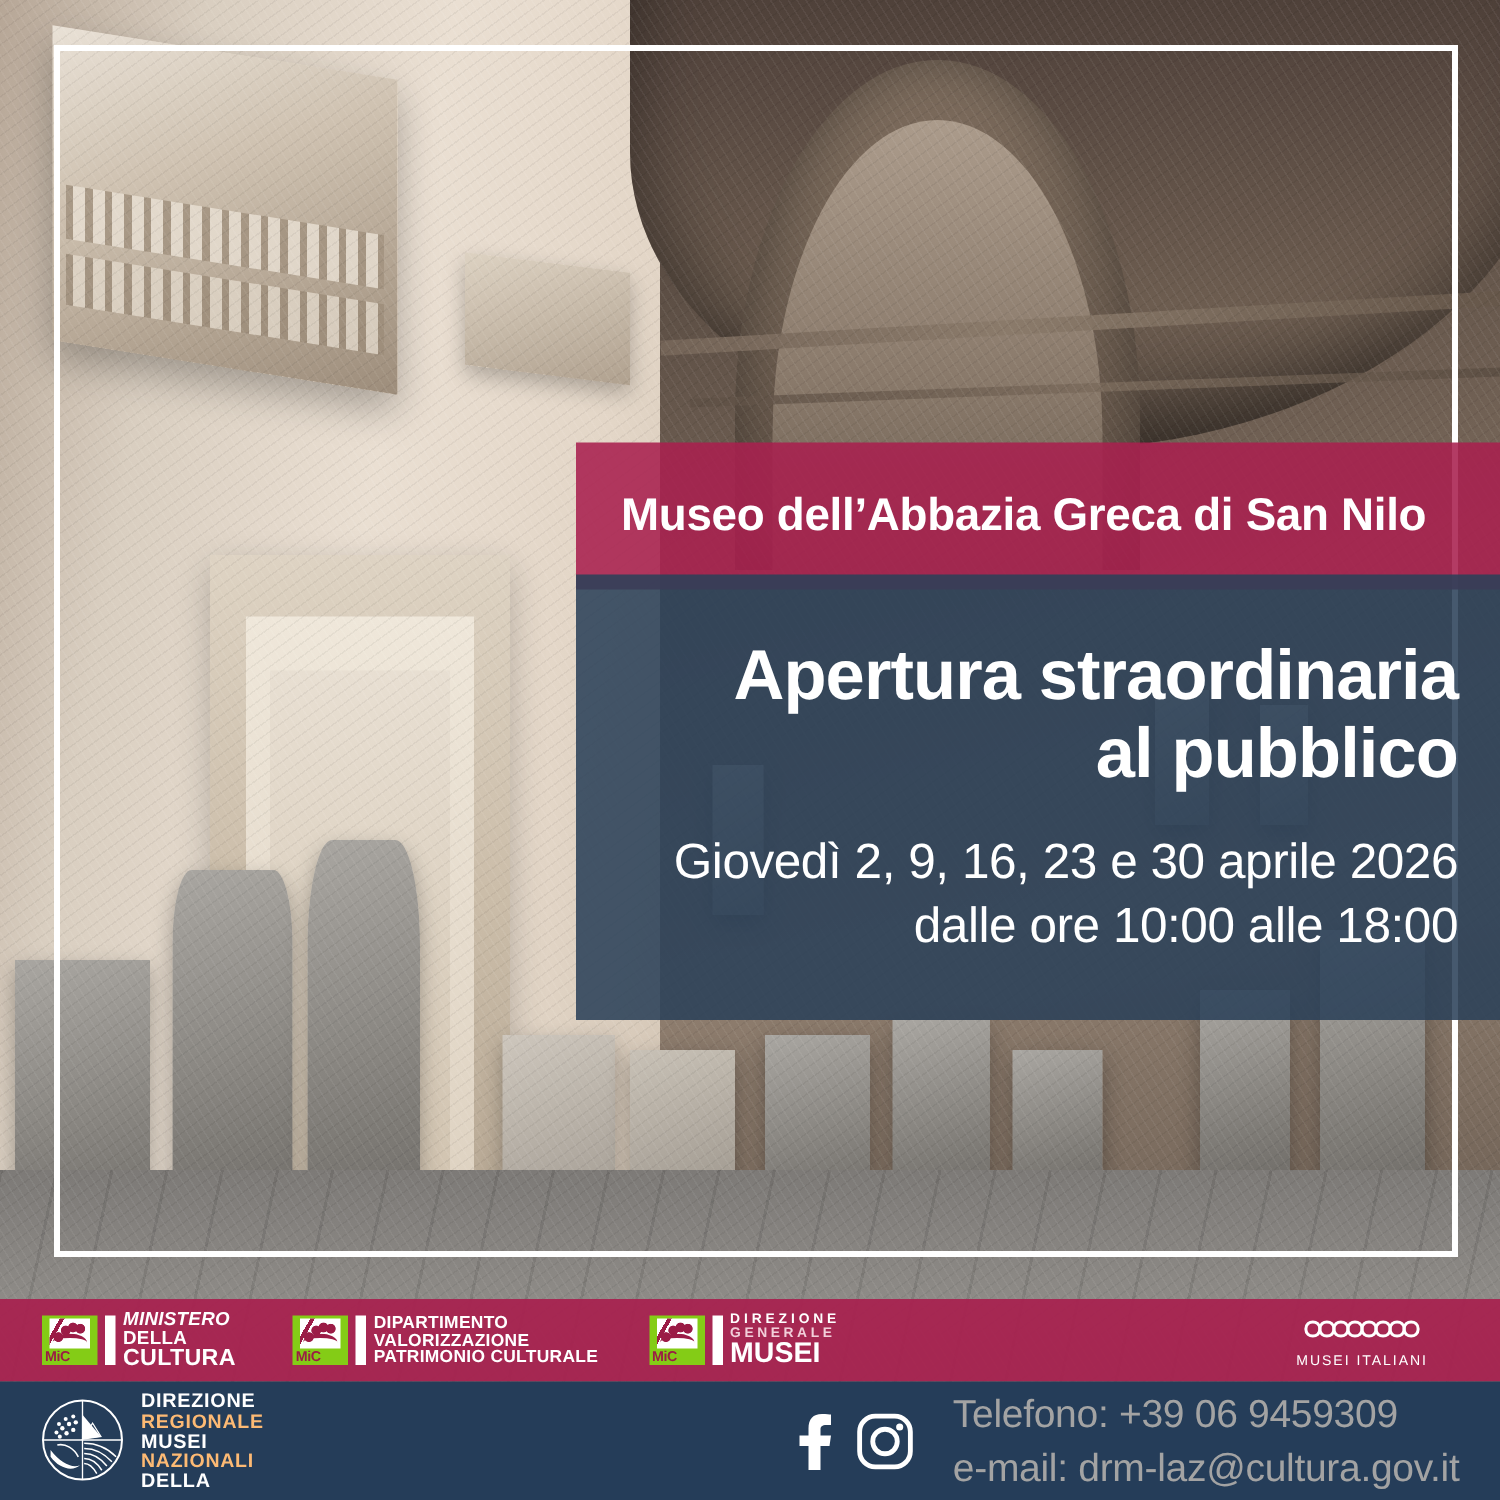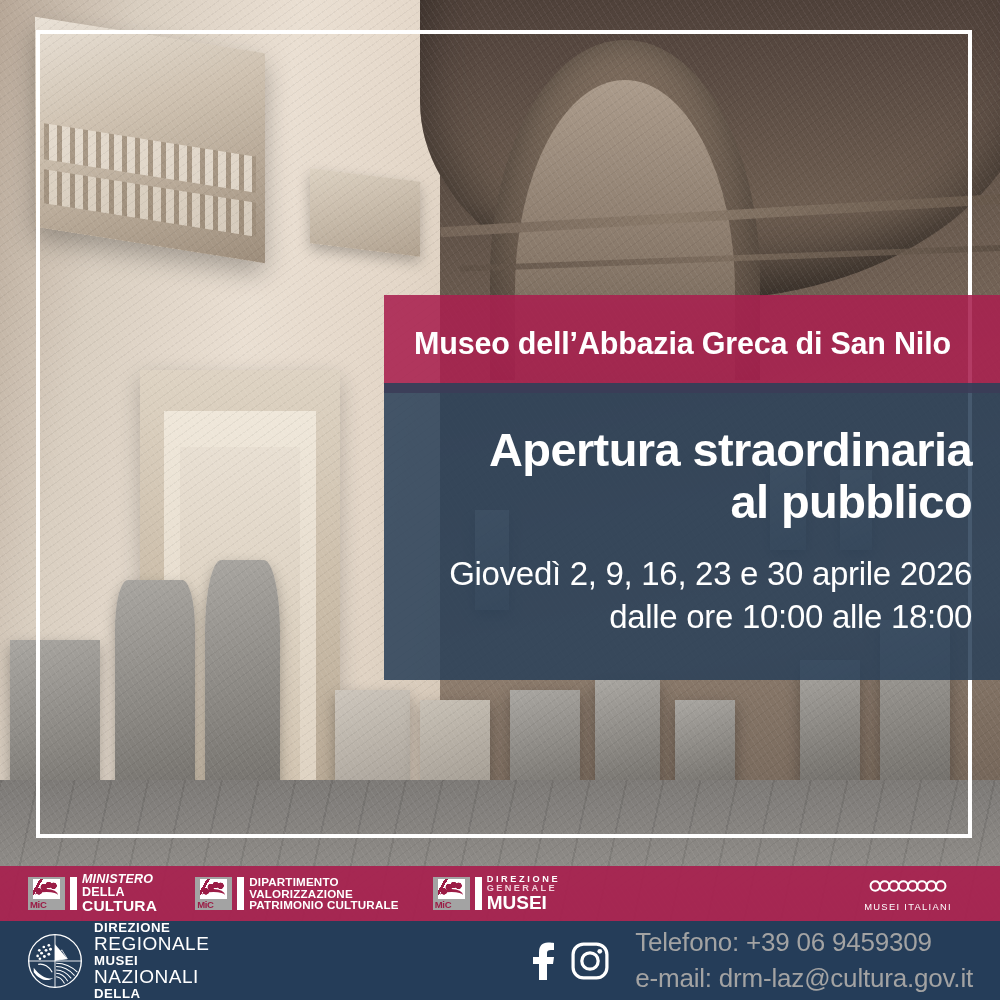--- a/index.html
+++ b/index.html
@@ -74,21 +74,21 @@
     text-align:right;line-height:1.32;letter-spacing:-.3px;}
 
   
   .footer-top{position:absolute;left:0;top:866px;width:1000px;height:55px;
     background:rgba(168,32,79,.93);display:flex;align-items:center;}
   .footer-bottom{position:absolute;left:0;top:921px;width:1000px;height:79px;
     background:#253d59;display:flex;align-items:center;}
 
   
   .mic-lock{display:flex;align-items:center;gap:5px;}
-  .mic-mark{position:relative;width:37px;height:33px;background:#a3a3a3;flex:none;}
+  .mic-mark{position:relative;width:37px;height:33px;background:#84cc16;flex:none;}
   .mic-mark .hand{position:absolute;left:5px;top:2px;width:27px;height:20px;
     background:
       radial-gradient(circle at 22% 62%,#9b1c46 0 3px,transparent 3.5px),
       radial-gradient(circle at 40% 40%,#9b1c46 0 3px,transparent 3.5px),
       radial-gradient(circle at 58% 30%,#9b1c46 0 3px,transparent 3.5px),
       radial-gradient(circle at 76% 34%,#9b1c46 0 3px,transparent 3.5px),
       linear-gradient(120deg,transparent 0 18%,#9b1c46 18% 26%,transparent 26% 100%);
     background-color:#fff;}
   .mic-mark .hand:after{content:"";position:absolute;left:2px;top:10px;width:23px;height:9px;
     border-top:3px solid #9b1c46;border-radius:60% 60% 0 0;}
@@ -105,21 +105,21 @@
   .mic-words .dg3{font-size:19px;letter-spacing:0px;}
 
   .mi-logo{display:flex;flex-direction:column;align-items:center;color:#fff;}
   .mi-waves{width:78px;height:22px;}
   .mi-cap{font-size:9.4px;letter-spacing:1.3px;margin-top:4px;}
 
   
   .drm{display:flex;align-items:center;gap:11px;}
   .drm-words{color:#fff;line-height:1.02;}
   .drm-words .b{font-weight:bold;font-size:13.2px;letter-spacing:.5px;}
-  .drm-words .n{font-weight:normal;font-size:19px;letter-spacing:.5px;color:#ffffff;}
+  .drm-words .n{font-weight:bold;font-size:13px;letter-spacing:.5px;color:#fdba74;}
 
   .social{display:flex;align-items:center;gap:13px;}
   .contact{color:#a3a3a3;font-size:26px;line-height:1.35;letter-spacing:-.2px;}
 </style>
 </head>
 <body>
 
 <div class="poster">
 
   <div class="photo">

